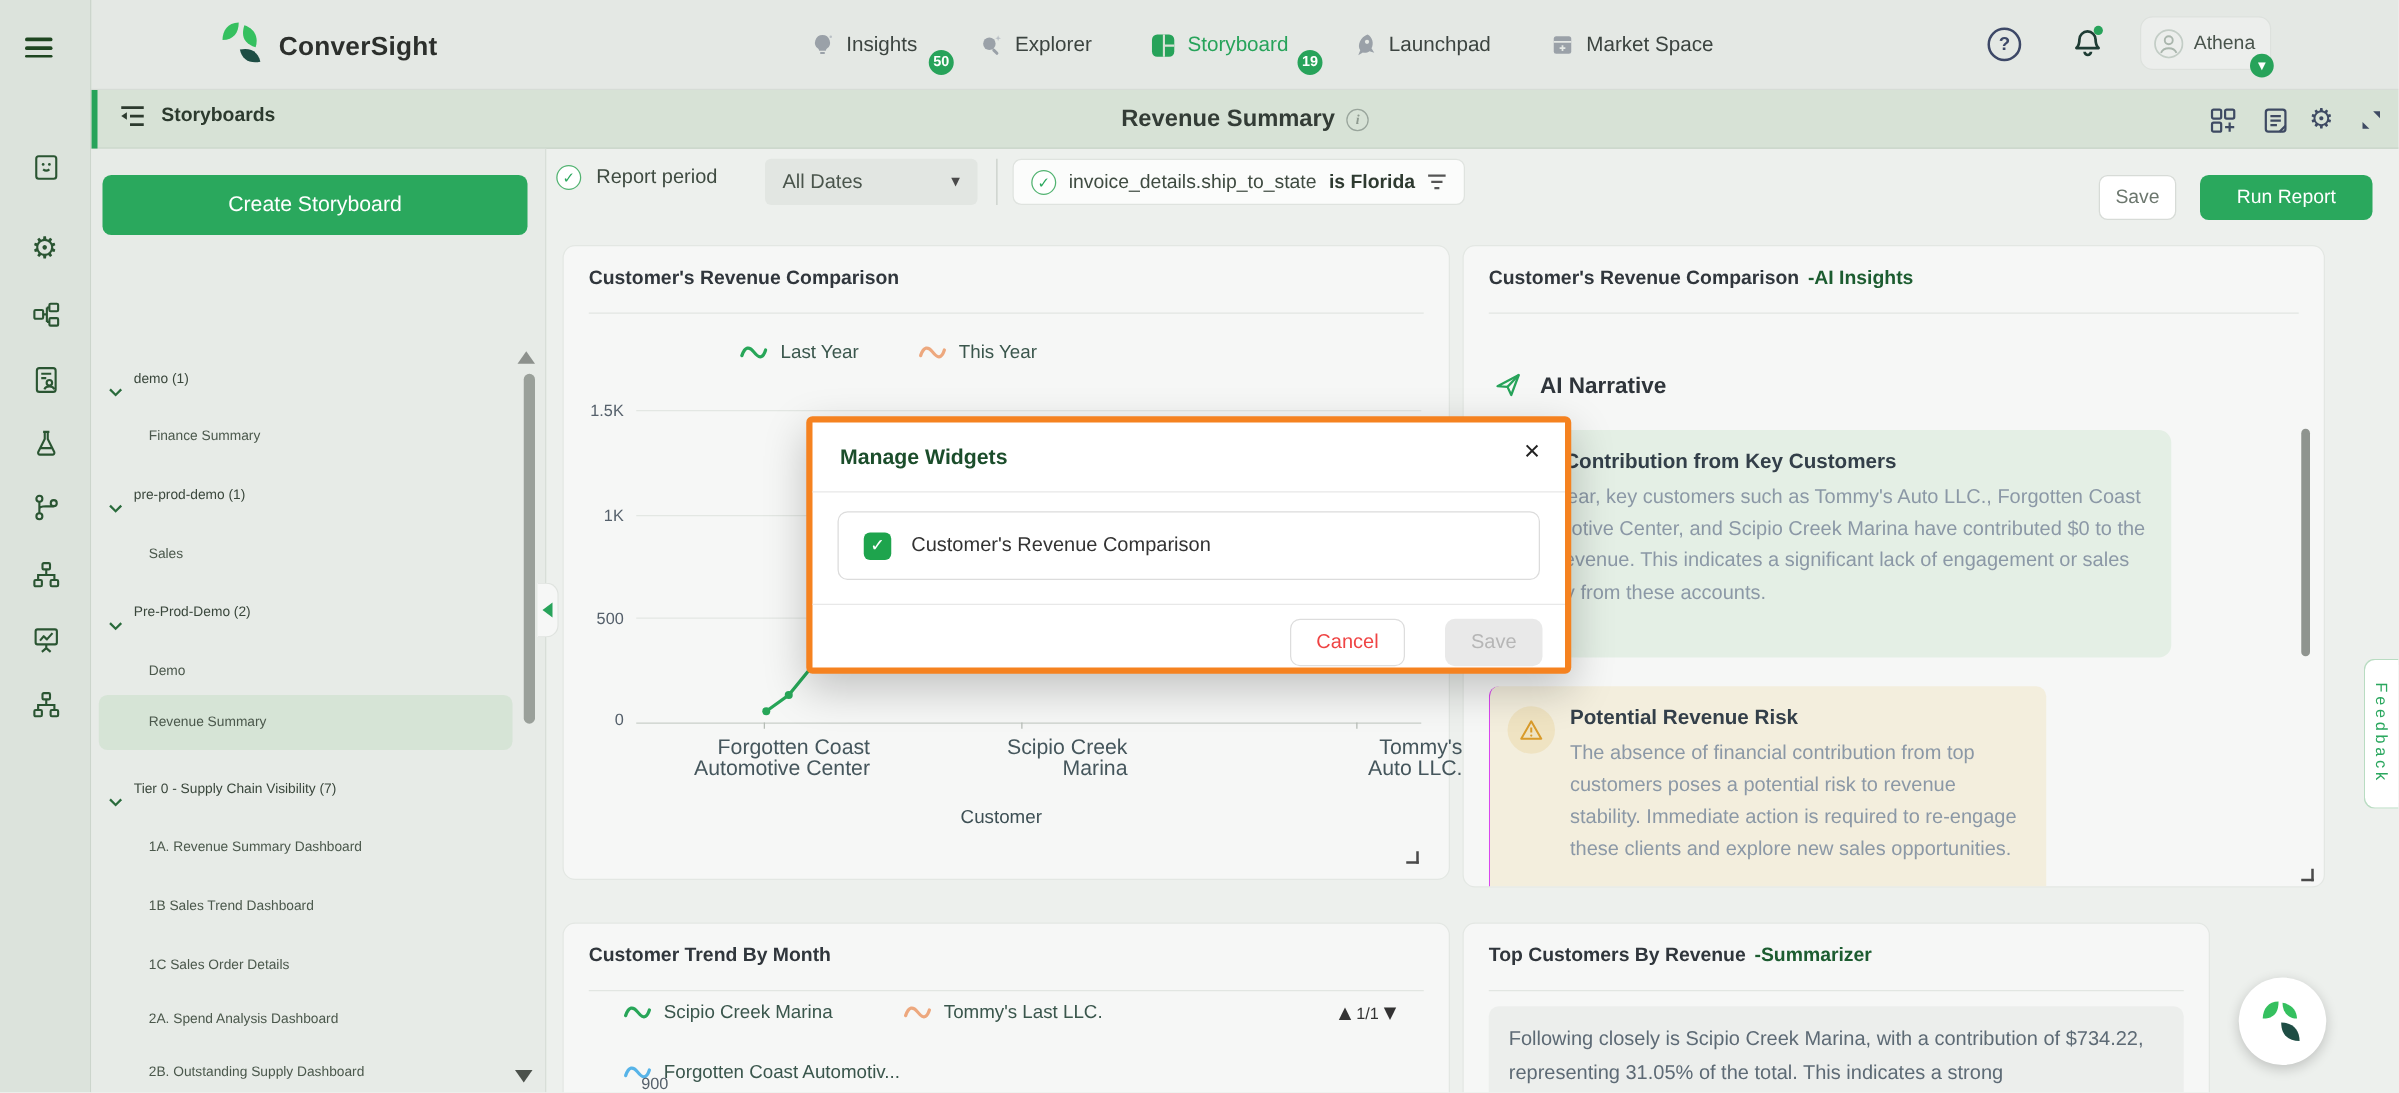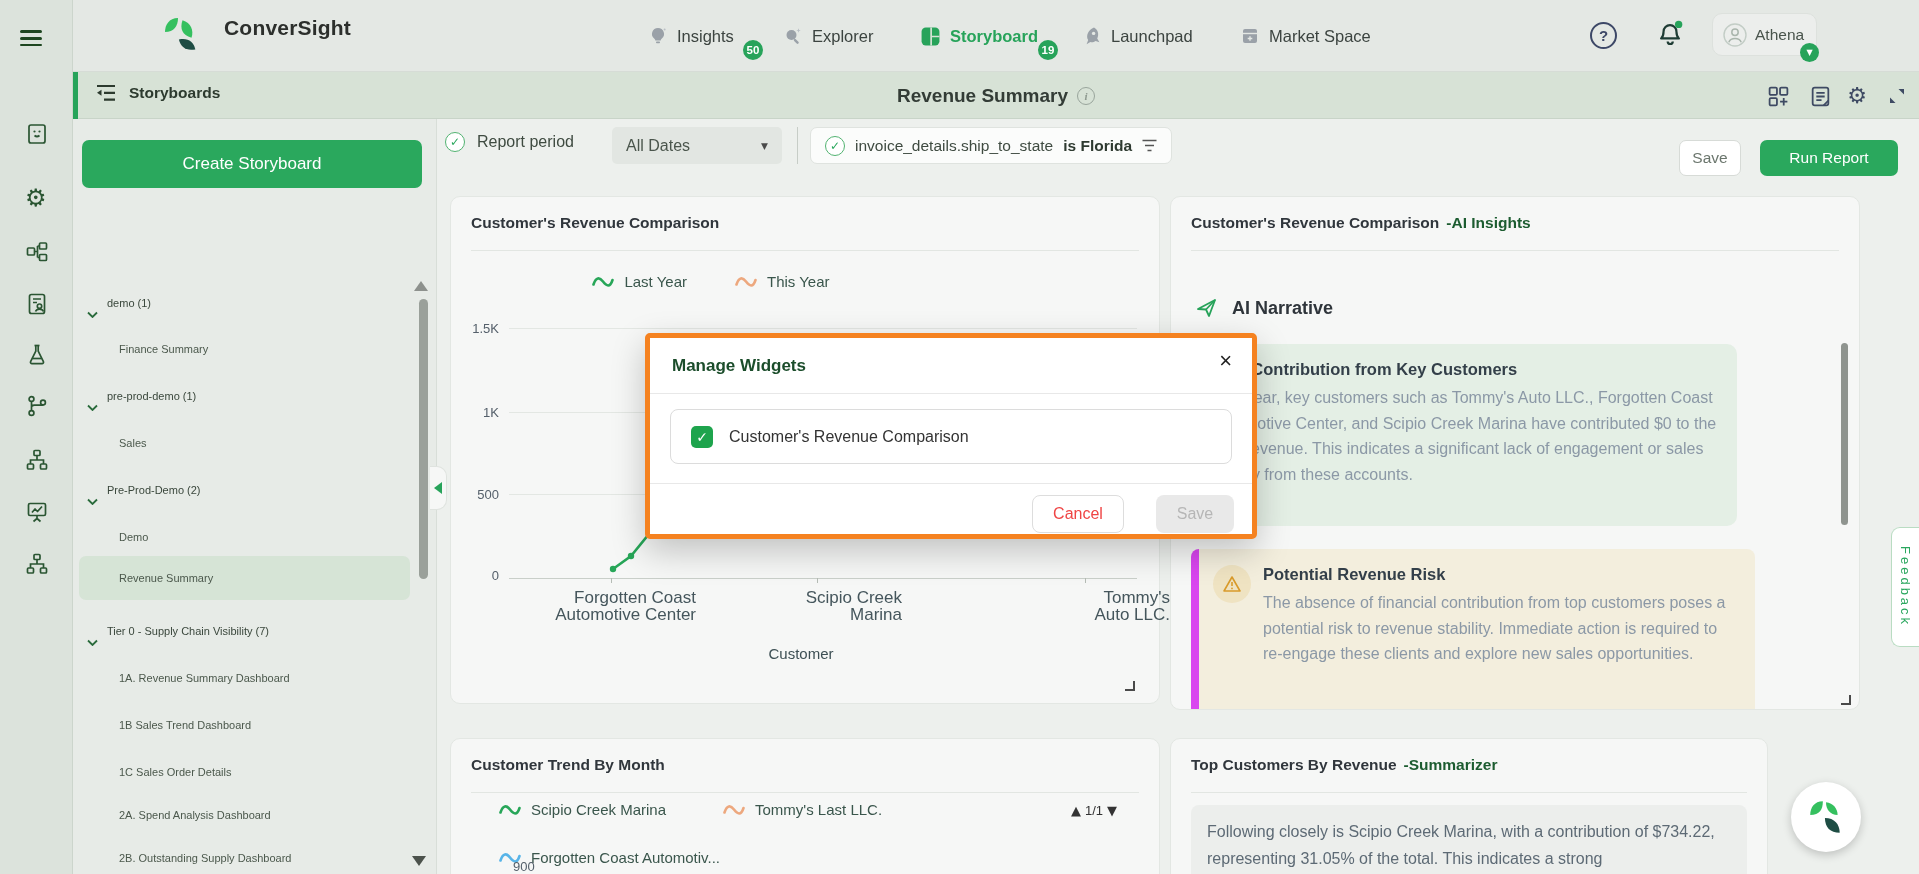--- a/index.html
+++ b/index.html
@@ -5,21 +5,21 @@
   *{box-sizing:border-box;margin:0;padding:0}
   html,body{background:#edf0ed}
   body{font-family:"Liberation Sans","DejaVu Sans",sans-serif;color:#333}
   .uni{font-family:"DejaVu Sans",sans-serif}
   #app{position:relative;width:1919px;height:874px;overflow:hidden;background:#edf0ed}
   .abs{position:absolute}
 
   
   #topnav{position:absolute;left:0;top:0;width:1919px;height:72px;background:#e4e8e4;border-bottom:1px solid #d6dcd6}
   .nav-item{position:absolute;top:0;height:72px;display:flex;align-items:center;gap:9px;font-size:16.5px;color:#3c4440;cursor:pointer}
-  .nav-item.active{color:#27a35a;font-weight:bold}
+  .nav-item.active{color:#27a35a;font-weight:normal}
   .nav-badge{position:absolute;width:24px;height:24px;border-radius:50%;background:#27a35a;color:#fff;font-size:11.5px;font-weight:bold;display:flex;align-items:center;justify-content:center;border:2px solid #e4e8e4}
   .logo-text{font-size:21px;font-weight:bold;color:#2c2f2c;letter-spacing:.2px}
   .pill{position:absolute;left:1712px;top:13px;width:105px;height:43px;background:#eceeec;border:1px solid #dde1dd;border-radius:10px;display:flex;align-items:center;gap:8px;padding-left:10px;font-size:15.5px;color:#49544c;cursor:pointer}
   .pill-dot{position:absolute;right:-3px;bottom:-7px;width:19px;height:19px;border-radius:50%;background:#27a35a;color:#fff;font-size:8px;display:flex;align-items:center;justify-content:center}
   .help-circle{position:absolute;left:1590px;top:22px;width:27px;height:27px;border:2.5px solid #3d4867;border-radius:50%;color:#3d4867;font-weight:bold;font-size:15px;display:flex;align-items:center;justify-content:center;cursor:pointer}
 
   
   #headrow{position:absolute;left:73px;top:72px;width:1846px;height:47px;background:#d7e2d6;border-bottom:1px solid #c8d4c8}
   #headrow .stripe{position:absolute;left:0;top:0;width:5px;height:47px;background:#27a35a}
   .headrow-title{position:absolute;left:0;right:0;top:0;height:47px;display:flex;align-items:center;justify-content:center;gap:9px;font-size:19px;font-weight:bold;color:#333c36}
@@ -71,21 +71,21 @@
   .gridline{position:absolute;height:1px;background:#e3e7e3}
   .ytick{position:absolute;width:40px;text-align:right;font-size:13px;color:#55606b}
   .xcat{position:absolute;width:170px;text-align:right;font-size:17px;color:#45565c;line-height:17px}
   .corner{position:absolute;width:10px;height:10px;border-right:2px solid #4a4a4a;border-bottom:2px solid #4a4a4a;cursor:nwse-resize}
 
   
   .ai-head{position:absolute;left:24px;top:99px;display:flex;align-items:center;gap:13px;font-size:18px;font-weight:bold;color:#2f353b}
   .insight-card{position:absolute;left:20px;top:147px;width:546px;height:182px;background:#e4efe5;border-radius:10px;padding:16px 20px}
   .insight-card h4,.risk-card h4{font-size:16.5px;color:#333f49;margin-bottom:6px}
   .insight-card p,.risk-card p{font-size:16px;color:#8b98a6;line-height:25.5px}
-  .risk-card{position:absolute;left:20px;top:352px;width:564px;height:170px;background:#f3eedd;border-left:8px solid #d946ef;border-radius:8px;padding:16px 18px 0 64px;overflow:hidden}
+  .risk-card{position:absolute;left:20px;top:352px;width:446px;height:170px;background:#f3eedd;border-left:1px solid #d946ef;border-radius:8px;padding:16px 18px 0 64px;overflow:hidden}
   .warn-badge{position:absolute;left:14px;top:16px;width:38px;height:38px;border-radius:50%;background:#efe3c2;display:flex;align-items:center;justify-content:center}
   .panel-thumb{position:absolute;right:11px;top:146px;width:7px;height:182px;background:#8f948f;border-radius:4px;cursor:pointer}
 
   
   #modal{position:absolute;left:645px;top:333px;width:612px;height:206px;background:#fff;border:5px solid #f58220;border-radius:5px;box-shadow:0 12px 34px rgba(0,0,0,.22);z-index:50}
   #modal .m-title{position:absolute;left:22px;top:18px;font-size:17px;font-weight:bold;color:#1b4d2b}
   #modal .m-close{position:absolute;right:20px;top:10px;font-size:22px;color:#222;cursor:pointer}
   #modal .m-div1{position:absolute;left:0;right:0;top:55px;height:1px;background:#e8e8e8}
   #modal .m-box{position:absolute;left:20px;right:20px;top:71px;height:55px;border:1px solid #dcdcdc;border-radius:8px;display:flex;align-items:center;gap:16px;padding:0 20px;cursor:pointer}
   #modal .m-check{width:22px;height:22px;background:#1ea44d;border-radius:5px;color:#fff;font-size:14px;font-weight:bold;display:flex;align-items:center;justify-content:center}
@@ -97,21 +97,21 @@
   
   #feedback{position:absolute;left:1891px;top:527px;width:28px;height:120px;background:#fff;border:1px solid #b9dcc2;border-right:none;border-radius:9px 0 0 9px;color:#2aa75e;font-size:13px;letter-spacing:3px;writing-mode:vertical-rl;display:flex;align-items:center;justify-content:center;cursor:pointer;z-index:6}
   #chat-bubble{position:absolute;left:1791px;top:782px;width:70px;height:70px;border-radius:50%;background:#fff;box-shadow:0 3px 10px rgba(0,0,0,.2);display:flex;align-items:center;justify-content:center;cursor:pointer;z-index:6}
 </style>
 </head>
 <body>
 
 <div id="app">
 
   <div id="topnav">
-    <div class="abs" style="left:164px;top:16px;display:flex;gap:26px;cursor:pointer">
+    <div class="abs" style="left:177px;top:16px;display:flex;align-items:center;gap:12px;cursor:pointer">
       <span>
         <svg width="34" height="38" viewBox="0 0 34 38">
           <path d="M14 2 C5 2 1 9 1 16 C10 16 14 10 14 2 Z" fill="#35c05f"></path>
           <path d="M16 6 C25 6 30 12 30 20 C20 20 16 15 16 6 Z" fill="#35c05f" transform="rotate(18 23 13)"></path>
           <path d="M16 22 C16 30 21 35 30 35 C30 27 25 22 16 22 Z" fill="#1e4d44" transform="rotate(-12 23 28)"></path>
         </svg>
       </span>
       <span class="logo-text">ConverSight</span>
     </div>
 

